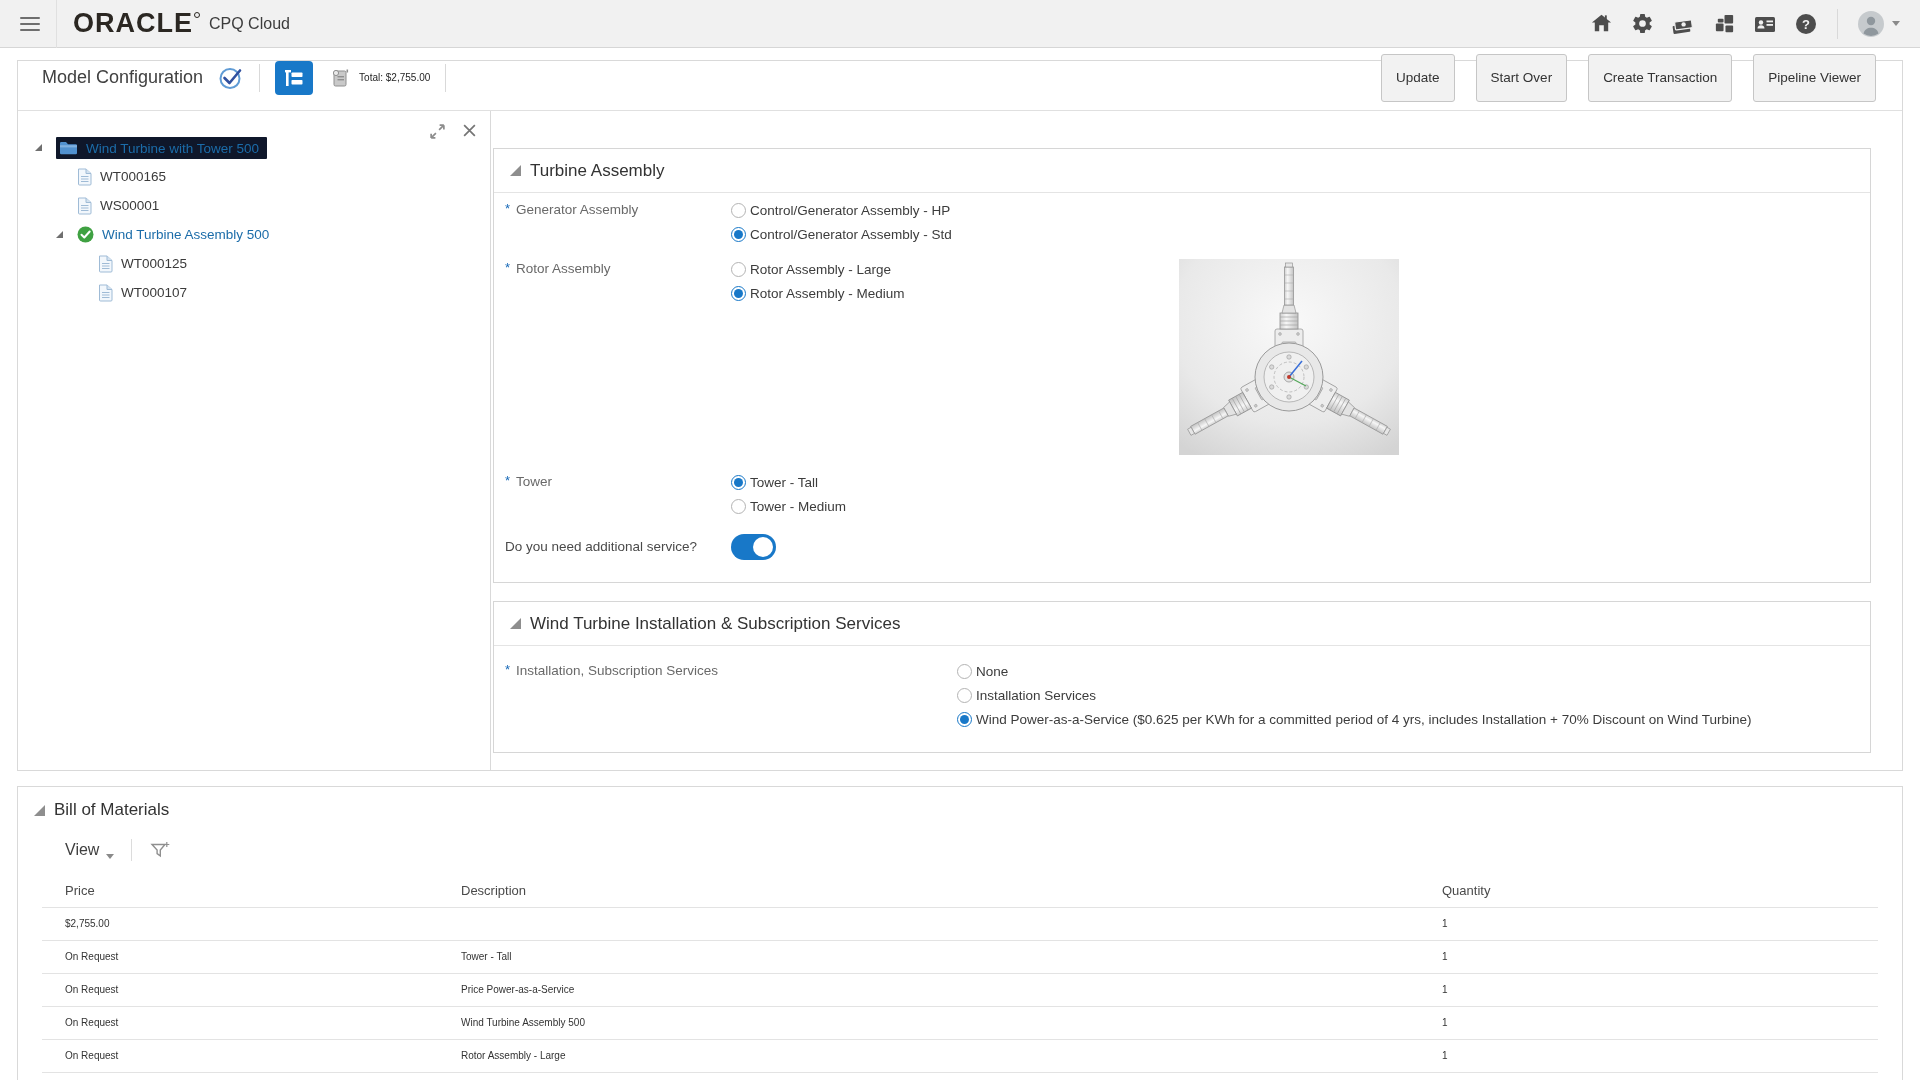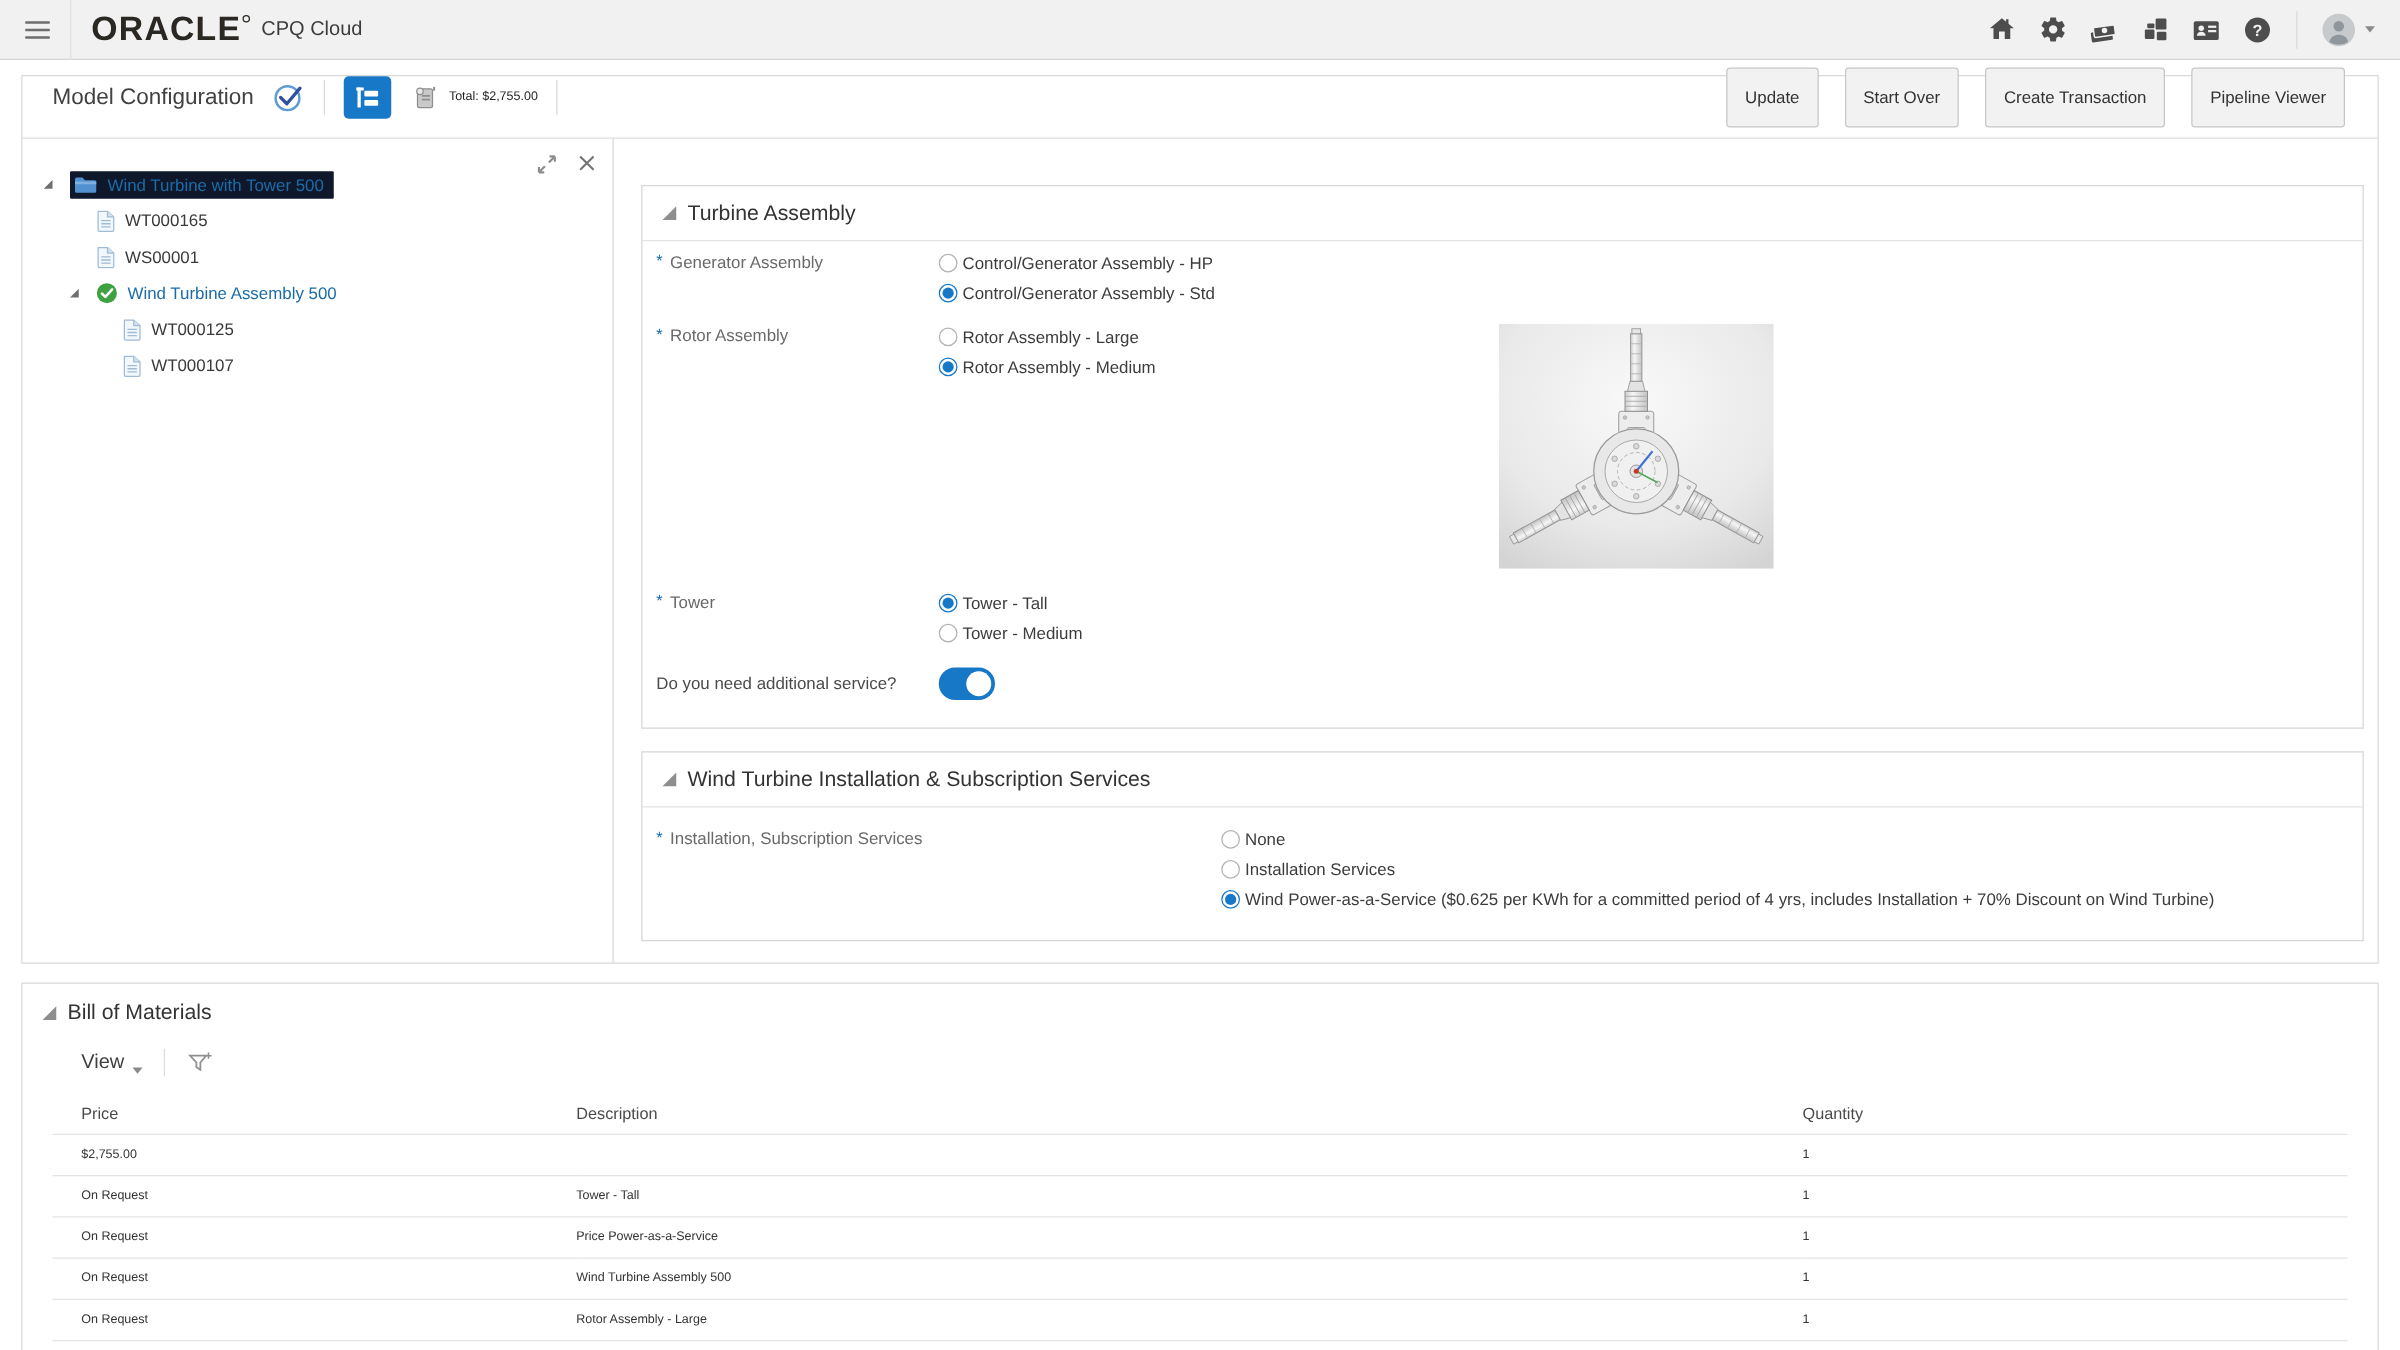--- a/index.html
+++ b/index.html
@@ -53,21 +53,21 @@
   .tw-arrow { width:0; height:0; border-left:7px solid transparent; border-bottom:7px solid #6f6f6f; }
   .arrow-slot { width:21px; display:flex; justify-content:flex-start; align-items:center; }
   .tree-icon { display:flex; margin-right:8px; }
   .tree-label { color:#3a3a3a; white-space:nowrap; }
   .tree-label.link { color:#1b6ca9; }
   .sel-wrap { display:inline-flex; align-items:flex-end; background:#0f172a; padding:3px 8px 3px 3px; border-radius:1px; }
   .sel-wrap .tree-label { color:#1b6ca9; }
 
   
   .config-pane { flex:1; position:relative; }
-  .section-box { position:absolute; left:22px; width:1378px; border:1px solid #d6d6d6; background:#fff; }
+  .section-box { position:absolute; left:2px; width:1378px; border:1px solid #d6d6d6; background:#fff; }
   .box-turbine { top:37px; height:435px; }
   .box-services { top:490px; height:152px; }
   .section-header { height:44px; display:flex; align-items:center; gap:9px; padding:0 16px;
     border-bottom:1px solid #e4e4e4; }
   .tri { width:0; height:0; border-left:11px solid transparent; border-bottom:11px solid #8e8e8e; }
   .section-title { font-size:17px; color:#333; }
   .section-body { padding-top:5px; }
   .box-services .section-body { padding-top:13px; }
 
   .field-row { display:flex; align-items:flex-start; }

